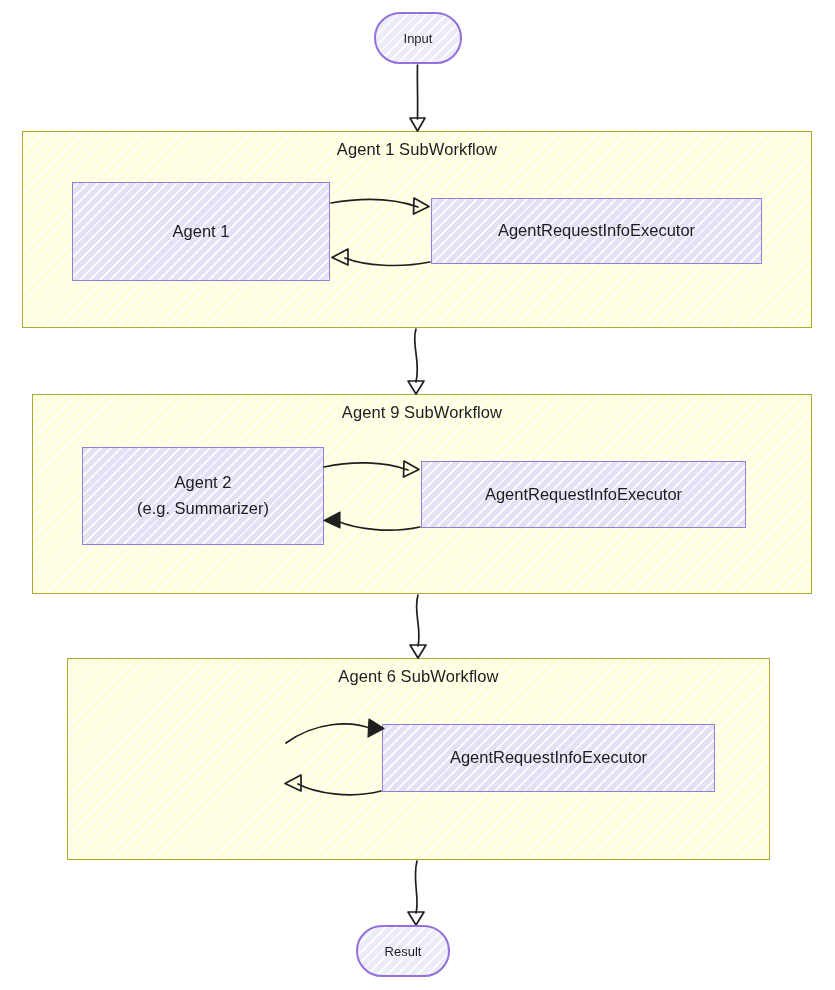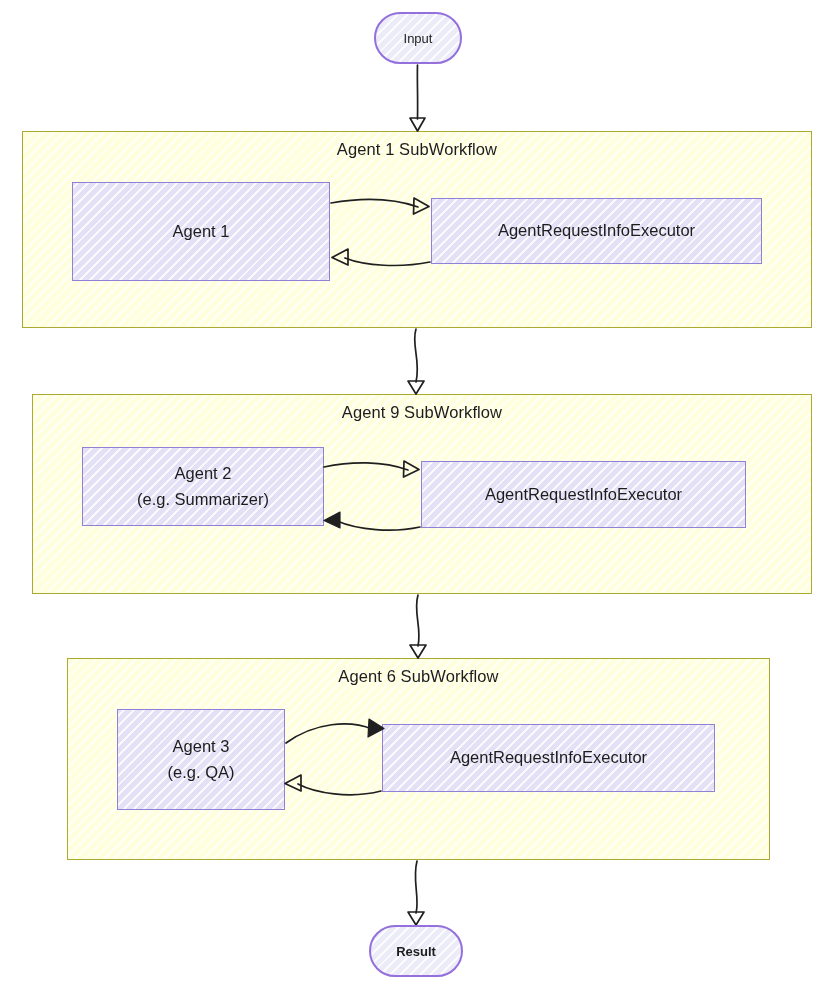--- a/index.html
+++ b/index.html
@@ -139,40 +139,36 @@
   <div class="node" style="left:72px; top:182px; width:258px; height:99px;">
     <span class="line">Agent 1</span>
   </div>
   <div class="node" style="left:431px; top:198px; width:331px; height:66px;">
     <span class="line">AgentRequestInfoExecutor</span>
   </div>
 
   <div class="subgraph" style="left:32px; top:394px; width:780px; height:200px;">
     <div class="subgraph-title">Agent 9 SubWorkflow</div>
   </div>
-  <div class="node" style="left:82px; top:447px; width:242px; height:79px;">
+  <div class="node" style="left:82px; top:447px; width:242px; height:98px;">
     <span class="line">Agent 2</span>
     <span class="line">(e.g. Summarizer)</span>
   </div>
   <div class="node" style="left:421px; top:461px; width:325px; height:67px;">
     <span class="line">AgentRequestInfoExecutor</span>
   </div>
 
   <div class="subgraph" style="left:67px; top:658px; width:703px; height:202px;">
     <div class="subgraph-title">Agent 6 SubWorkflow</div>
   </div>
-  <div class="node" style="left:117px; top:709px; width:168px; height:101px;">
-    <span class="line">Agent 3</span>
-    <span class="line">(e.g. QA)</span>
-  </div>
   <div class="node" style="left:382px; top:724px; width:333px; height:68px;">
     <span class="line">AgentRequestInfoExecutor</span>
   </div>
 
-  <div class="terminal" style="left:369px; top:925px; width:94px; height:52px;font-weight:bold;">
+  <div class="terminal" style="left:356px; top:925px; width:94px; height:52px;">
     <span>Result</span>
   </div>
 
   <svg class="layer edges" viewBox="0 0 835 990">
 
     <g>
       <path class="edge-path" d="M 417.5 65 C 417 82 418 95 417.5 119"></path>
       <path class="arrow-open" d="M 410 118 L 417.5 131 L 425 118 Z"></path>
     </g>
 

